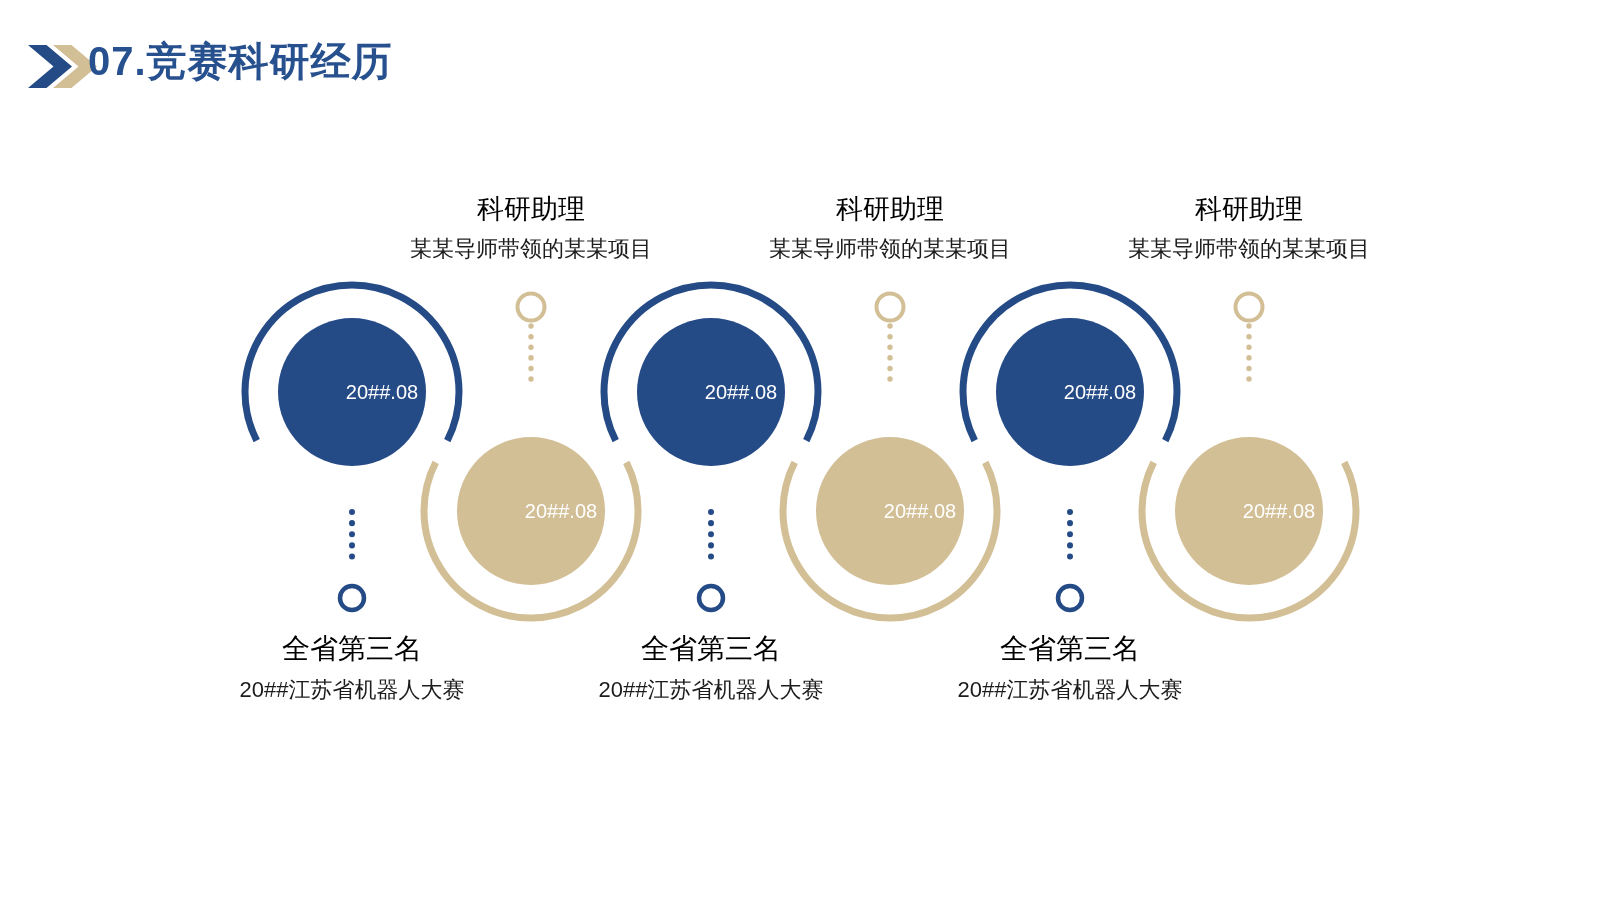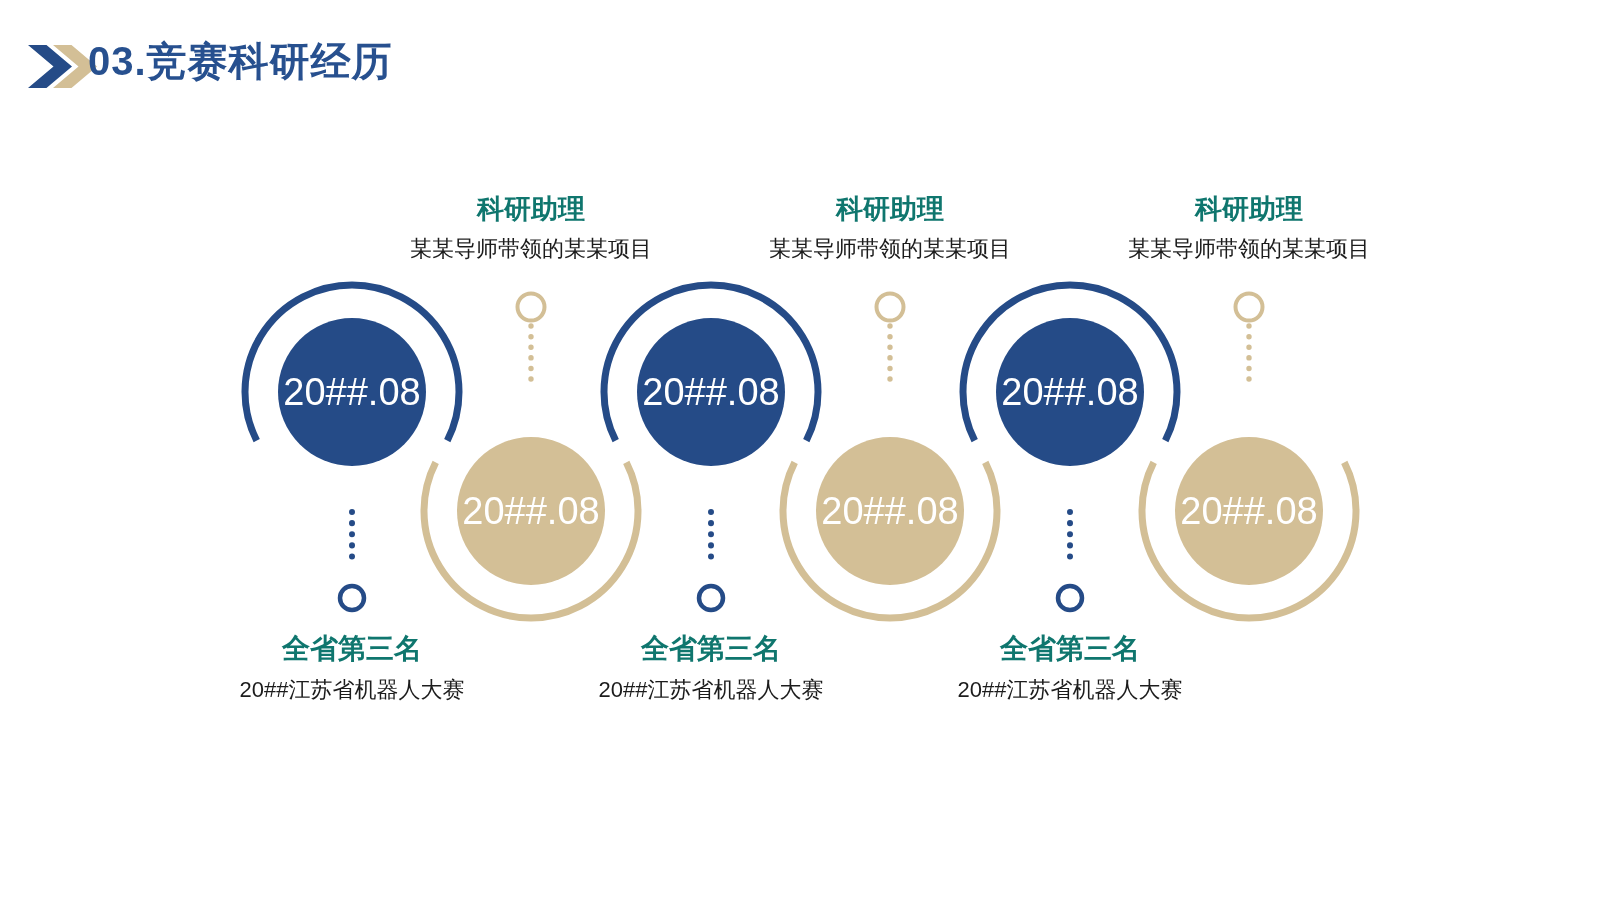--- a/index.html
+++ b/index.html
@@ -31,40 +31,40 @@
   .arc-blue{fill:none;stroke:#254b87;stroke-width:7;}
   .arc-tan{fill:none;stroke:#d3bf96;stroke-width:7;}
   .dots-blue{stroke:#254b87;stroke-width:6;stroke-linecap:round;stroke-dasharray:0.1 11;fill:none;}
   .dots-tan{stroke:#d3bf96;stroke-width:5.4;stroke-linecap:round;stroke-dasharray:0.1 10.5;fill:none;}
   .ring-blue{fill:none;stroke:#254b87;stroke-width:4.5;}
   .ring-tan{fill:none;stroke:#d3bf96;stroke-width:4;}
 
   
   .date{
     position:absolute;transform:translate(-50%,-50%);
-    color:#ffffff;font-size:38px;white-space:nowrap;
+    color:#ffffff;font-size:20px;white-space:nowrap;margin-left:30px;
   }
   .label-title{
     position:absolute;transform:translateX(-50%);
-    color:#0f766e;font-weight:700;font-size:27px;line-height:30px;white-space:nowrap;
+    color:#000000;font-weight:400;font-size:27px;line-height:30px;white-space:nowrap;
   }
   .label-title.below{font-size:28px;}
   .label-desc{
     position:absolute;transform:translateX(-50%);
     color:#1c1c1c;font-size:22px;line-height:28px;white-space:nowrap;
   }
 </style>
 </head>
 <body>
 
 <div class="slide">
 
   <span class="chev chev-tan"></span>
   <span class="chev chev-blue"></span>
-  <h1 class="page-title">03.竞赛科研经历</h1>
+  <h1 class="page-title">07.竞赛科研经历</h1>
 
   <svg class="deco" width="1600" height="900" viewBox="0 0 1600 900">
 
     <g>
       <path class="arc-blue" d="M 256.7 440.6 A 107 107 0 1 1 447.3 440.6"></path>
       <circle class="fill-blue" cx="352" cy="392" r="74"></circle>
       <line class="dots-blue" x1="352" y1="512" x2="352" y2="567"></line>
       <circle class="ring-blue" cx="352" cy="598" r="12"></circle>
     </g>
 

